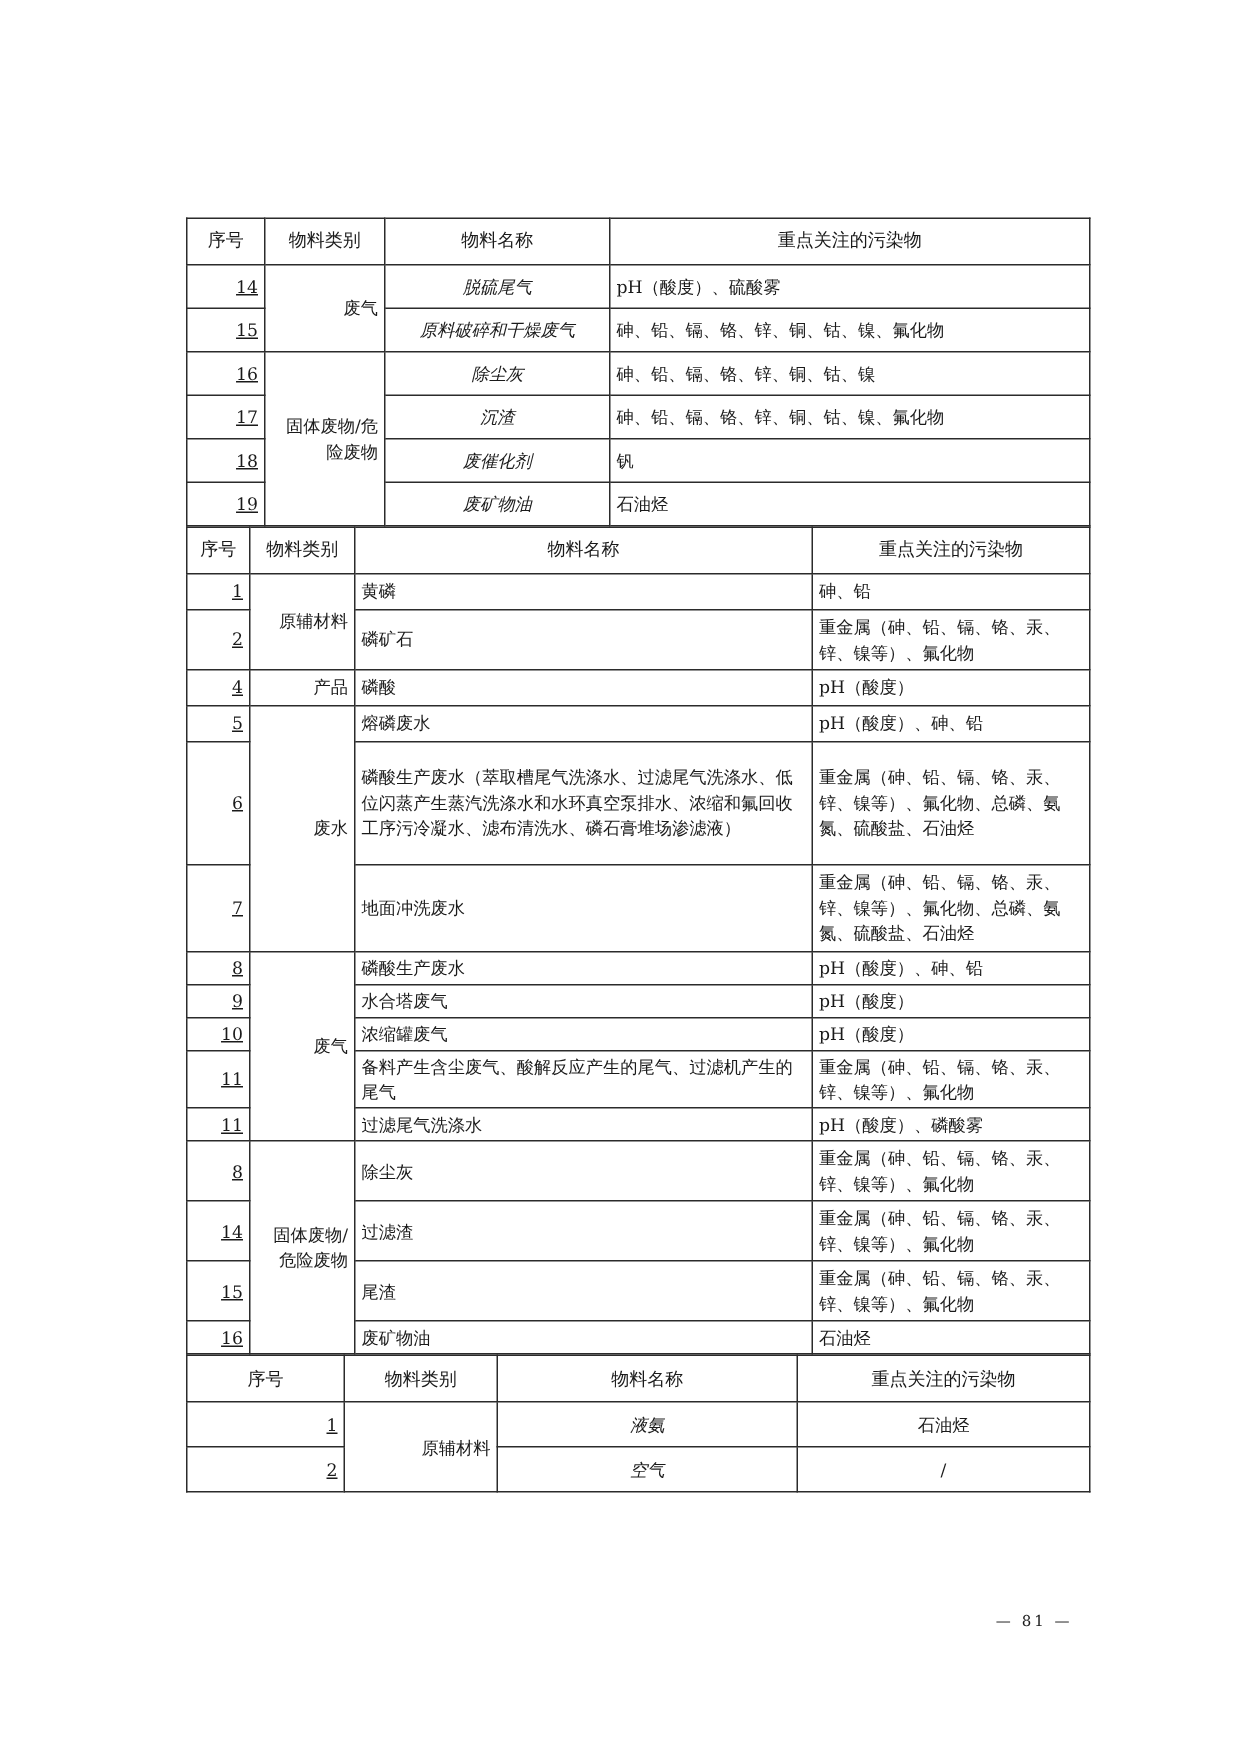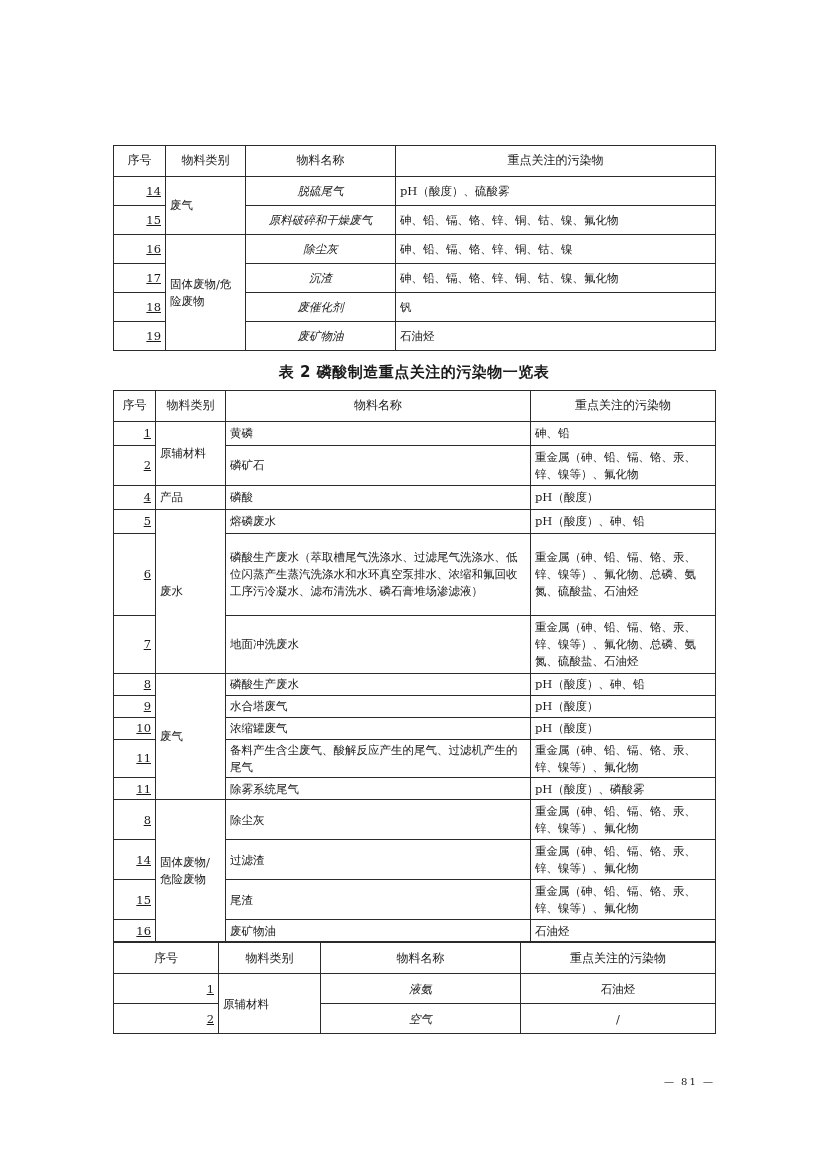--- a/index.html
+++ b/index.html
@@ -10,21 +10,21 @@
   body {
     width: 826px;
     height: 1169px;
     position: relative;
     font-family: "DejaVu Serif", "Liberation Serif", serif;
     color: #1a1a1a;
     overflow: hidden;
   }
   .page {
     position: absolute;
-    left: 113px;
+    left: 124px;
     top: 0;
     width: 602px;
   }
   table.doc-table {
     border-collapse: collapse;
     width: 602px;
     table-layout: fixed;
     font-size: 11.5px;
     line-height: 1.45;
   }
@@ -36,21 +36,21 @@
     font-weight: normal;
   }
   table.doc-table th {
     text-align: center;
     font-size: 12px;
     height: 26px;
     font-family: "DejaVu Sans", "Liberation Sans", sans-serif;
     font-weight: normal;
   }
   .c-num   { text-align: right; text-decoration: underline; }
-  .c-cat   { text-align: left; }
+  .c-cat   { text-align: right; }
   .c-name-center { text-align: center; font-style: italic; }
   .c-name-left   { text-align: left; margin-left: 18px; }
   .c-poll-left   { text-align: left; }
   .c-poll-center { text-align: center; }
 
   
   .t1 { margin-top: 0; }
   .t1 .col-num  { width: 52px; }
   .t1 .col-cat  { width: 80px; }
   .t1 .col-name { width: 150px; }
@@ -141,21 +141,20 @@
         <td class="c-poll-left">钒</td>
       </tr>
       <tr>
         <td class="c-num">19</td>
         <td class="c-name-center">废矿物油</td>
         <td class="c-poll-left">石油烃</td>
       </tr>
     </tbody>
   </table>
 
-  <div class="table-title">表 2  磷酸制造重点关注的污染物一览表</div>
 
   <table class="doc-table t2">
     <colgroup>
       <col class="col-num">
         <col class="col-cat">
         <col class="col-name">
         <col class="col-poll">
     </colgroup>
     <thead>
       <tr>
@@ -215,21 +214,21 @@
         <td class="c-name-left">浓缩罐废气</td>
         <td class="c-poll-left">pH（酸度）</td>
       </tr>
       <tr style="height:38px">
         <td class="c-num">11</td>
         <td class="c-name-left">备料产生含尘废气、酸解反应产生的尾气、过滤机产生的尾气</td>
         <td class="c-poll-left">重金属（砷、铅、镉、铬、汞、锌、镍等）、氟化物</td>
       </tr>
       <tr style="height:22px">
         <td class="c-num">11</td>
-        <td class="c-name-left">除雾系统尾气</td>
+        <td class="c-name-left">过滤尾气洗涤水</td>
         <td class="c-poll-left">pH（酸度）、磷酸雾</td>
       </tr>
       <tr style="height:40px">
         <td class="c-num">8</td>
         <td class="c-cat" rowspan="4">固体废物/危险废物</td>
         <td class="c-name-left">除尘灰</td>
         <td class="c-poll-left">重金属（砷、铅、镉、铬、汞、锌、镍等）、氟化物</td>
       </tr>
       <tr style="height:40px">
         <td class="c-num">14</td>

